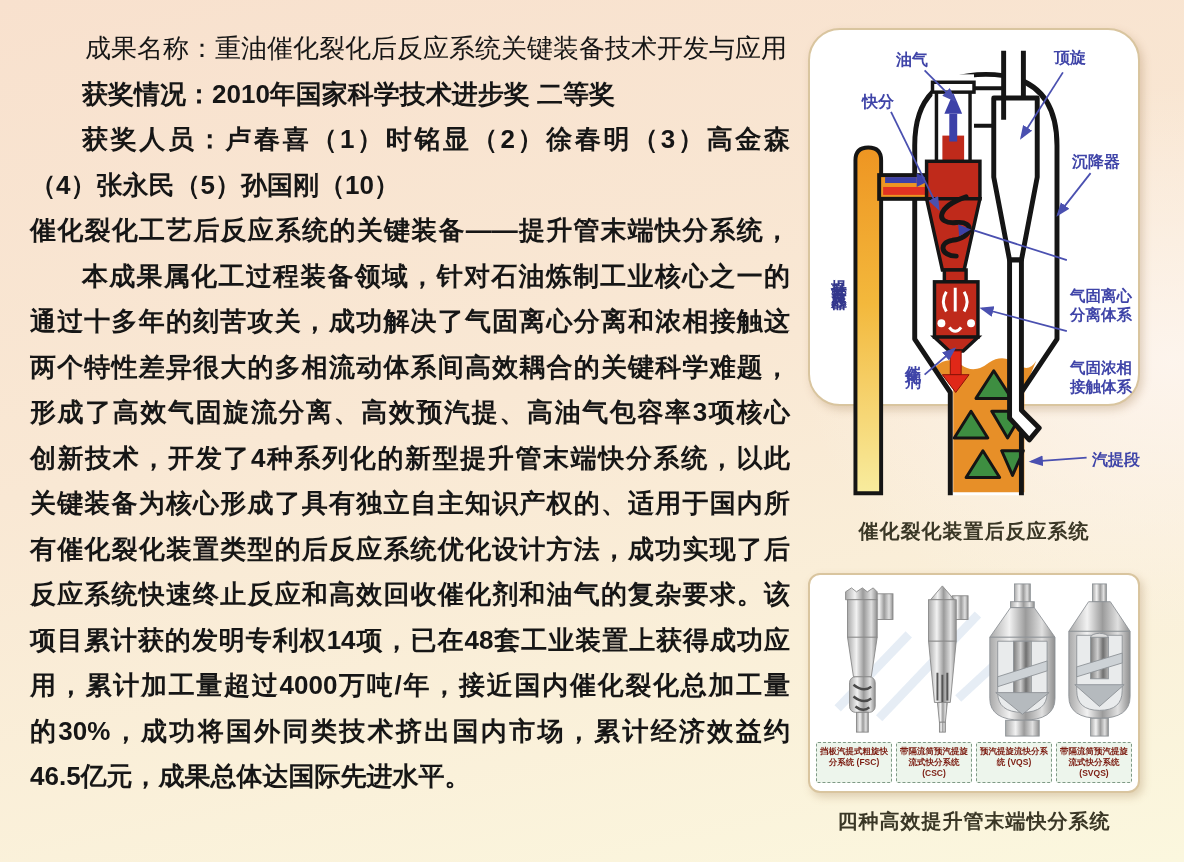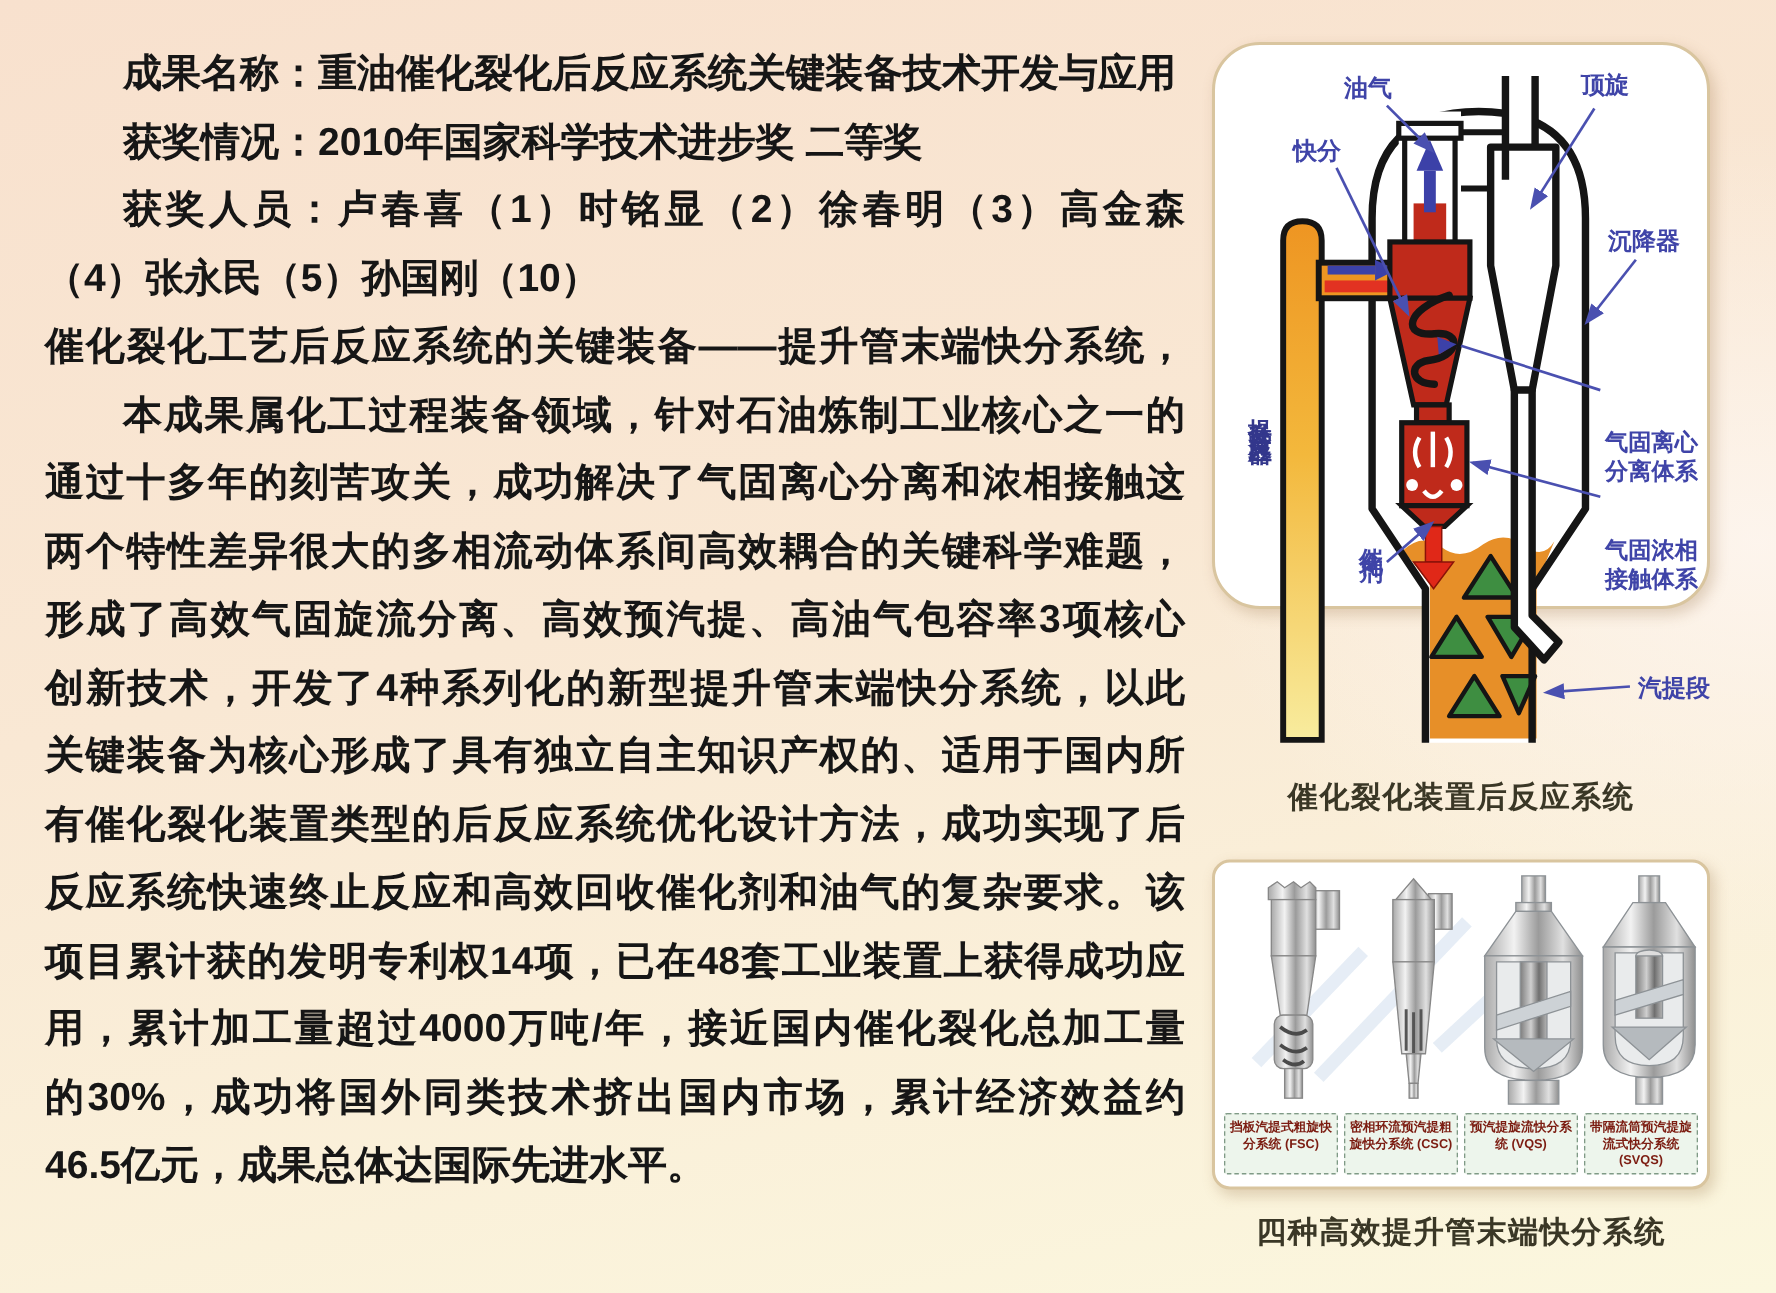--- a/index.html
+++ b/index.html
@@ -12,21 +12,21 @@
       linear-gradient(168deg, #f8e1ce 0%, #f9e8d4 45%, #fbf7de 100%);
   }
   
   .article {
     position:absolute; left:30px; top:26px; width:760px;
     font-size:26px; line-height:45.5px; font-weight:700; color:#161616;
   }
   .ln { white-space:nowrap; }
   .ln.fill { white-space:normal; text-align:justify; text-align-last:justify; }
   .ln.ind { padding-left:52px; }
-  .ln.b { font-weight:700; }
+  .ln.b { font-weight:400;text-align:center; }
   
   .rightcol { position:absolute; left:808px; top:28px; width:332px; height:830px; }
   .card {
     position:absolute; left:0; width:332px; background:#ffffff;
     border:2px solid #d9c59f; box-shadow:3px 4px 9px rgba(150,110,70,.28);
   }
   .card1 { top:0; height:378px; border-radius:32px; }
   .card2 { top:545px; height:220px; border-radius:12px; padding-top:4px; }
   .card svg { display:block; }
   .card1 svg { position:absolute; left:0; top:0; border-radius:16px; }
@@ -249,21 +249,21 @@
           <ellipse cx="37" cy="56" rx="9" ry="4" fill="#dddddd"></ellipse>
           <rect x="28" y="56" width="18" height="42" fill="url(#mgd)"></rect>
           <polygon points="14,86 60,72 60,82 14,96" fill="#cdd2d6"></polygon>
           <polygon points="12,104 62,104 37,126" fill="#b5babe"></polygon>
           <rect x="28" y="138" width="18" height="18" fill="url(#mg)"></rect>
         </g>
       </svg>
 
       <div class="syslabels">
         <div class="sysbox">挡板汽提式粗旋快分系统 (FSC)</div>
-        <div class="sysbox">密相环流预汽提粗旋快分系统 (CSC)</div>
+        <div class="sysbox">带隔流筒预汽提旋流式快分系统 (CSC)</div>
         <div class="sysbox">预汽提旋流快分系统 (VQS)</div>
         <div class="sysbox">带隔流筒预汽提旋流式快分系统 (SVQS)</div>
       </div>
     </div>
 
     <div class="caption cap2">四种高效提升管末端快分系统</div>
   </div>
 </div>
 
 </body></html>

